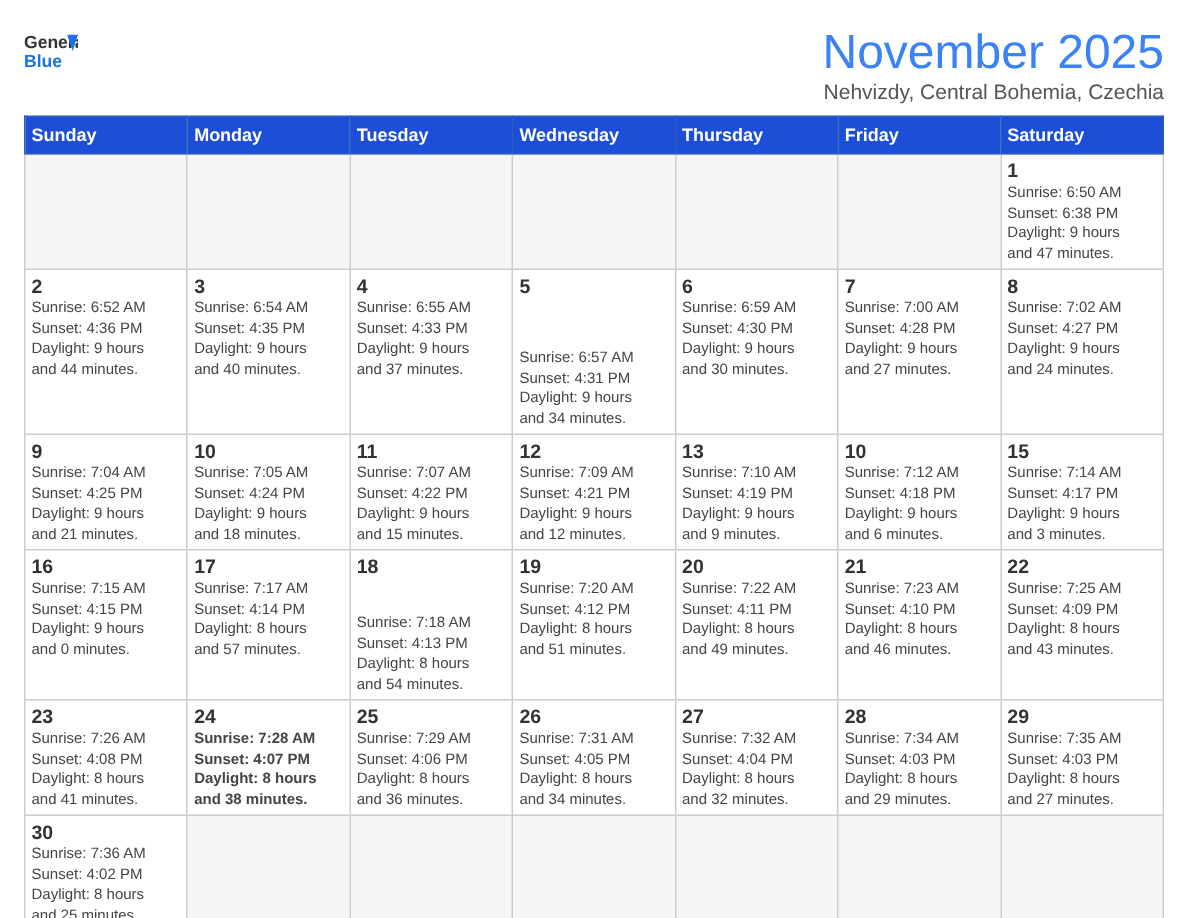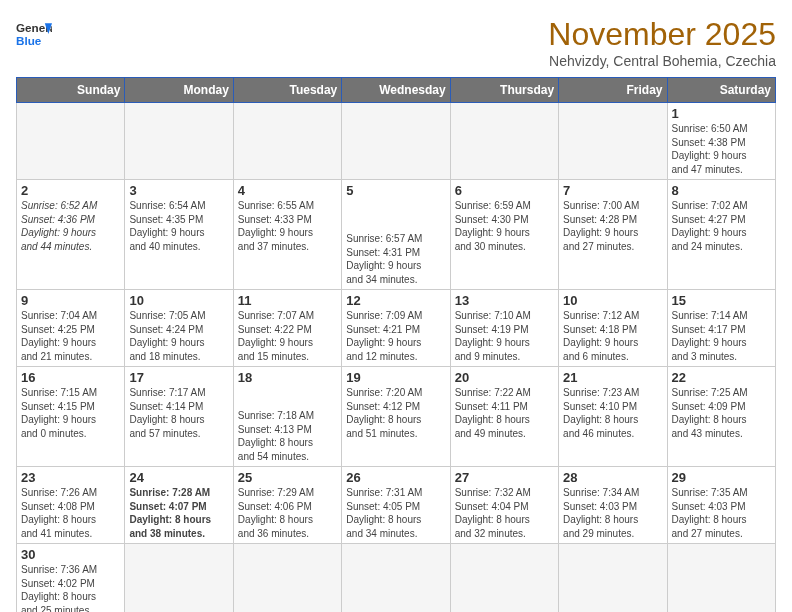--- a/index.html
+++ b/index.html
@@ -23,39 +23,39 @@
     }
     .logo-icon {
       width: 36px;
       height: 36px;
     }
     .title-block {
       text-align: right;
     }
     .calendar-title {
       font-size: 32px;
-      color: #a16207;
+      color: #3b82f6;
       font-weight: normal;
     }
     .calendar-subtitle {
       font-size: 14px;
       color: #555;
     }
     .calendar {
       width: 100%;
       border-collapse: collapse;
       border: 1px solid #ccc;
     }
     .calendar th {
-      background-color: #737373;
+      background-color: #1d4ed8;
       color: #fff;
       font-size: 12px;
       font-weight: bold;
       padding: 5px 4px;
-      text-align: right;
+      text-align: left;
       border: 1px solid #2a5cb8;
     }
     .calendar td {
       border: 1px solid #ccc;
       vertical-align: top;
       padding: 3px 4px;
       width: calc(100%/7);
       min-height: 70px;
       font-size: 10.5px;
       color: #333;
@@ -112,29 +112,29 @@
   <tr>
         <td class="empty"></td>
         <td class="empty"></td>
         <td class="empty"></td>
         <td class="empty"></td>
         <td class="empty"></td>
         <td class="empty"></td>
         <td>
           <div class="day-num">1</div>
           <div class="day-info" style="white-space: pre-line;">Sunrise: 6:50 AM
-Sunset: 4:38 PM
+Sunset: 6:38 PM
 Daylight: 9 hours
 and 47 minutes.</div>
         </td>
       </tr>
       <tr>
         <td>
           <div class="day-num">2</div>
-          <div class="day-info" style="white-space: pre-line; font-style: italic;">Sunrise: 6:52 AM
+          <div class="day-info" style="white-space: pre-line;">Sunrise: 6:52 AM
 Sunset: 4:36 PM
 Daylight: 9 hours
 and 44 minutes.</div>
         </td>
         <td>
           <div class="day-num">3</div>
           <div class="day-info" style="white-space: pre-line;">Sunrise: 6:54 AM
 Sunset: 4:35 PM
 Daylight: 9 hours
 and 40 minutes.</div>

